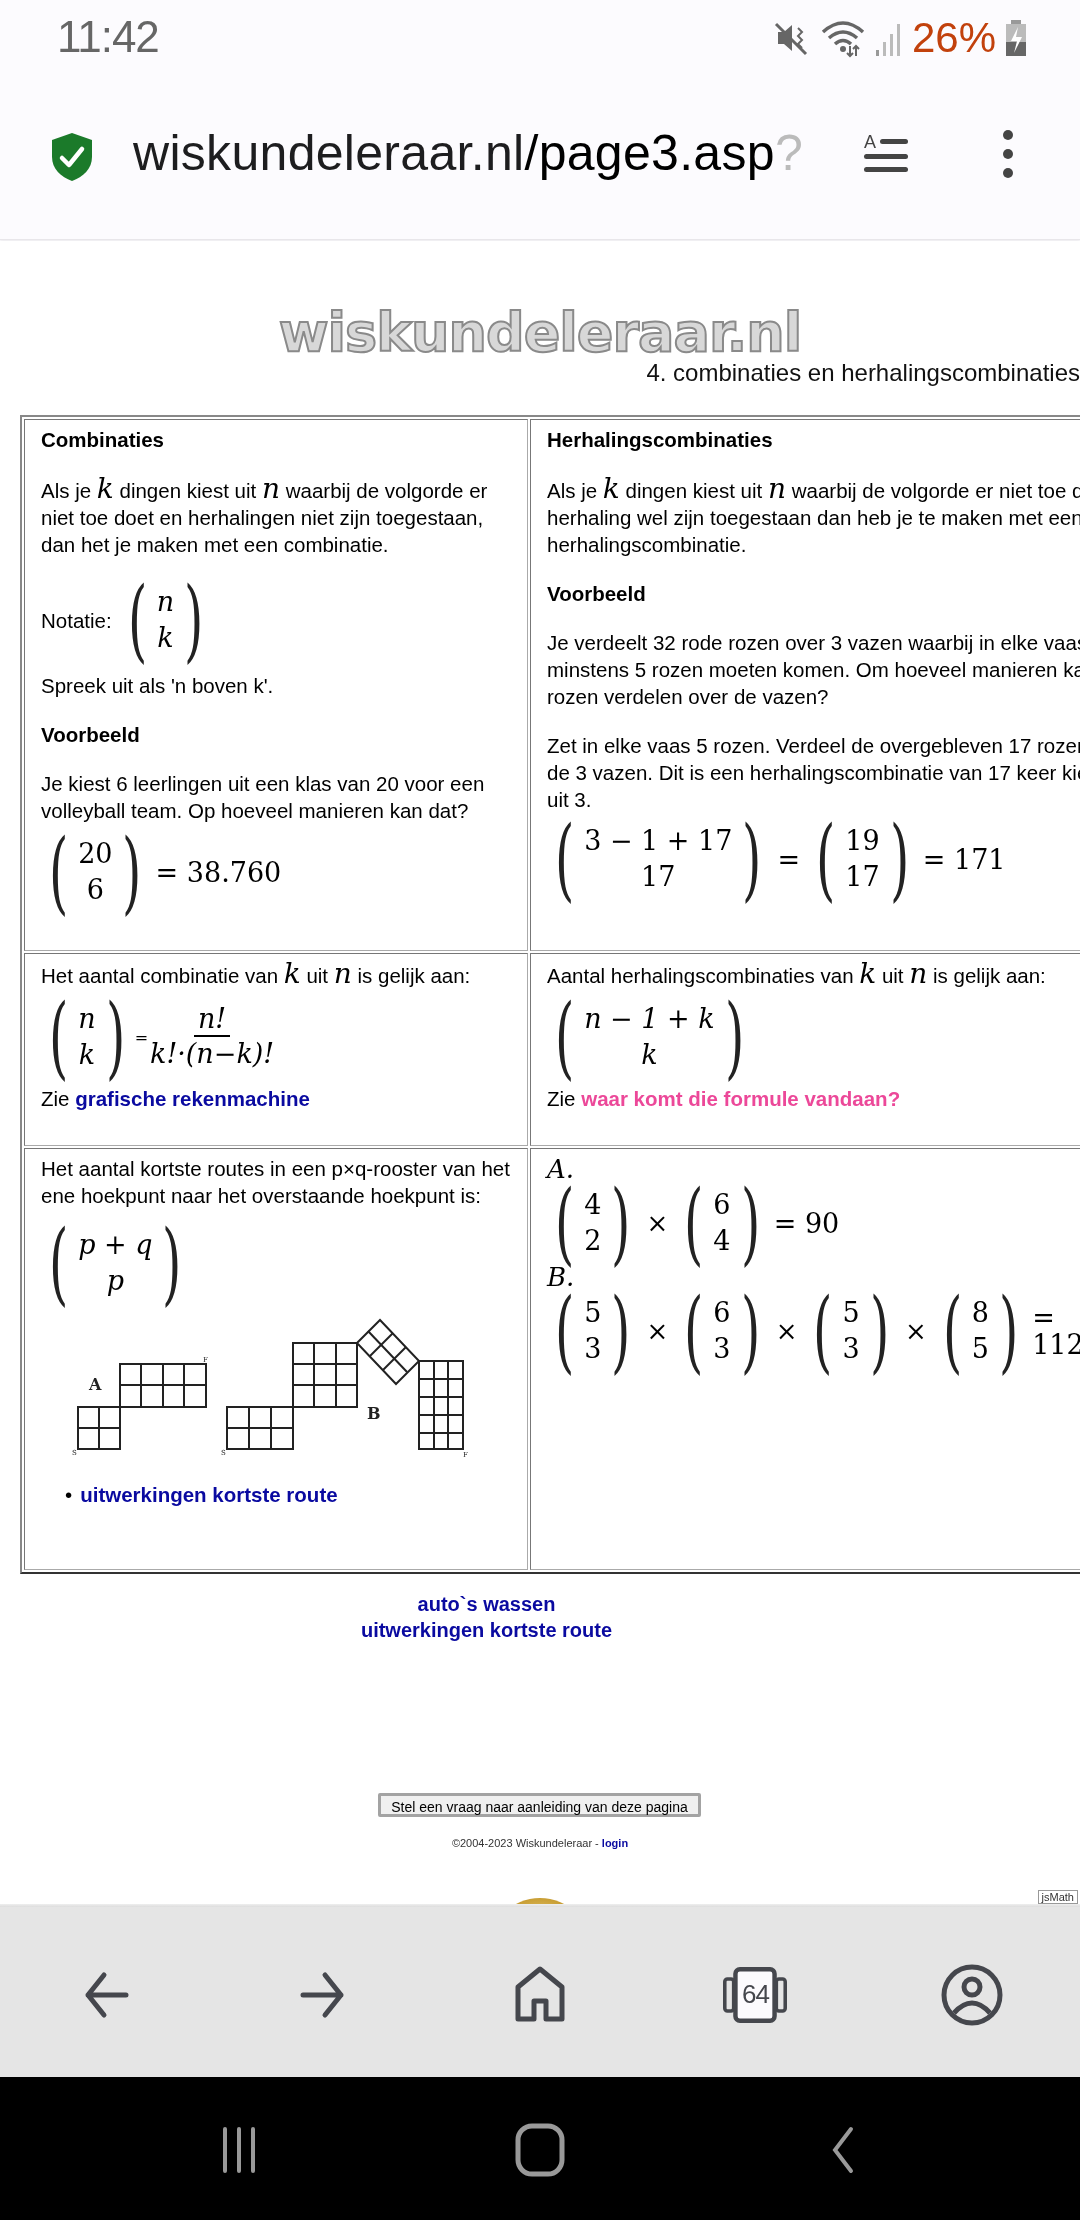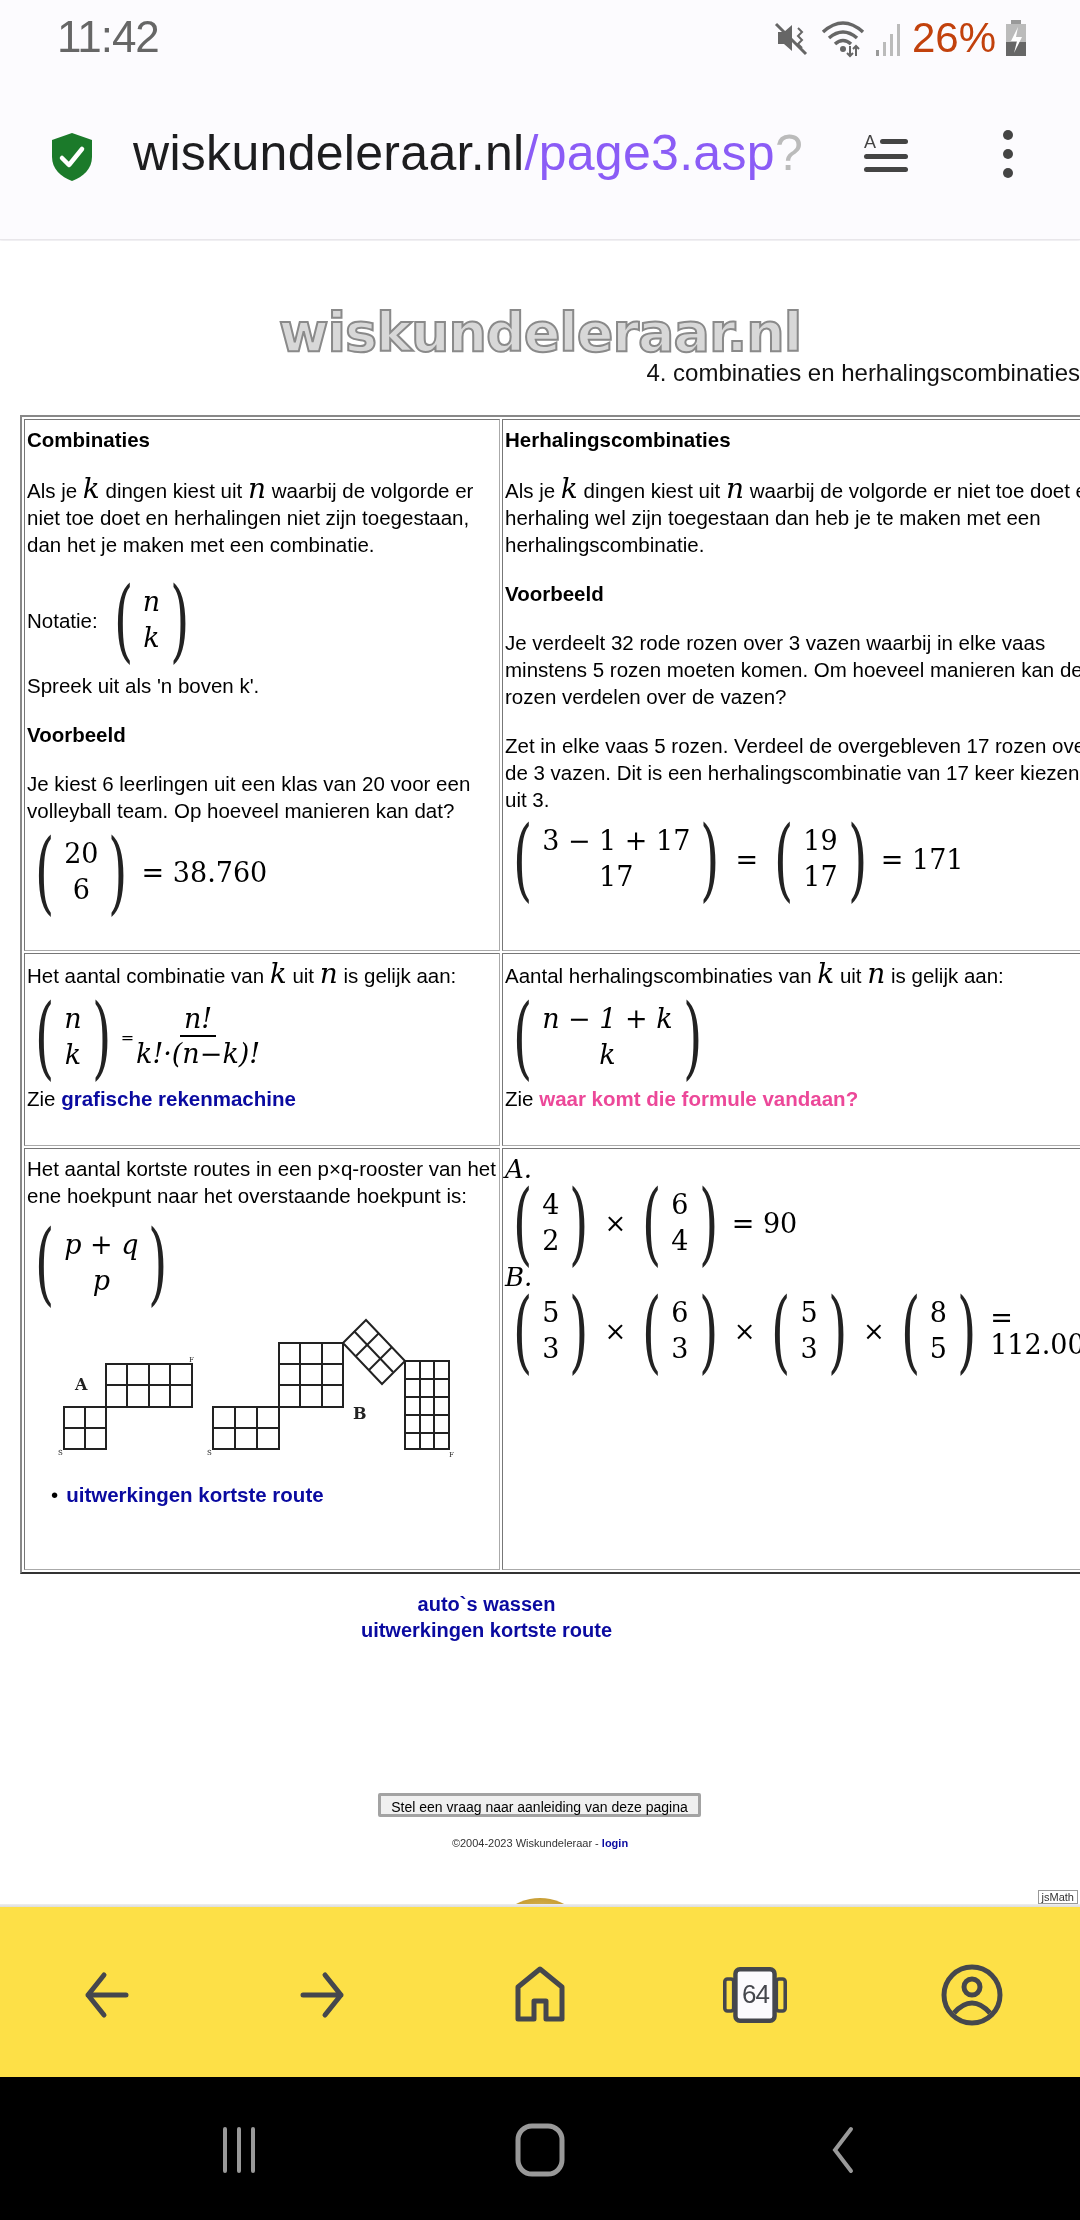--- a/index.html
+++ b/index.html
@@ -9,32 +9,32 @@
   
   .statusbar { position: absolute; left: 0; top: 0; width: 1080px; height: 76px; background: #fcfbfe; }
   .statusbar .time { position: absolute; left: 57px; top: 12px; font-size: 44px; color: #666; font-family: "Liberation Sans", sans-serif; letter-spacing: -1px; }
   .statusbar .right { position: absolute; right: 52px; top: 14px; display: flex; align-items: center; gap: 8px; color: #666; }
   .statusbar .battery-text { font-size: 42px; color: #c2410c; }
 
   
   .urlbar { position: absolute; left: 0; top: 76px; width: 1080px; height: 164px; background: #fcfbfe; border-bottom: 1px solid #e8e6ea; box-shadow: 0 2px 3px rgba(0,0,0,0.06); }
   .urlbar .shield { position: absolute; left: 50px; top: 55px; }
   .urlbar .url { position: absolute; left: 133px; top: 48px; font-size: 50px; color: #1d1d1f; letter-spacing: 0.3px; }
-  .urlbar .url .path { color: #8b5cf6; }
+  .urlbar .url .path { color: #000000; }
   .urlbar .url .fade { color: #bbb; }
   .urlbar .reader { position: absolute; left: 862px; top: 54px; }
   .urlbar .menu { position: absolute; left: 996px; top: 52px; }
 
   
   .page { position: absolute; left: 0; top: 241px; width: 1080px; height: 1664px; background: #fff; }
   .logo { position: absolute; left: 0; top: 60px; width: 1080px; text-align: center; font-family: "DejaVu Sans", sans-serif; font-weight: bold; font-size: 54px; color: #d8d8d8; -webkit-text-stroke: 2px #8a8a8a; letter-spacing: -1px; }
   .subtitle { position: absolute; left: 0; top: 118px; width: 1080px; text-align: right; font-size: 24px; color: #111; }
 
   table.main { position: absolute; left: 20px; top: 174px; width: 1040px; border-collapse: separate; border-spacing: 2px; border: 2px solid #888; border-right-color: #333; border-bottom-color: #333; }
-  table.main td { border: 1px solid #777; border-right-color: #aaa; border-bottom-color: #aaa; vertical-align: top; padding: 6px 2px; font-size: 20.5px; line-height: 27px; }
+  table.main td { border: 1px solid #777; border-right-color: #aaa; border-bottom-color: #aaa; vertical-align: top; padding: 6px 16px; font-size: 20.5px; line-height: 27px; }
   td.c1 { width: 481px; }
   td.c2 { width: 553px; }
   .row1 { height: 532px; }
   .row2 { height: 193px; }
   .row3 { height: 422px; }
   p { margin-bottom: 22px; }
   .h { font-weight: bold; }
   .mv { font-family: "DejaVu Serif", serif; font-style: italic; font-size: 28px; }
   a, .link { font-weight: bold; text-decoration: none; }
   .blue { color: #0a0aa0; }
@@ -60,21 +60,21 @@
   .foot-links { position: absolute; left: 0; top: 1350px; width: 973px; text-align: center; font-size: 20px; line-height: 26px; }
   .navbtns { position: absolute; left: 0; top: 1427px; width: 1080px; height: 150px; }
   .navbtn { position: absolute; border-radius: 50%; }
   .ask { position: absolute; left: 378px; top: 1552px; width: 323px; height: 24px; border: 3px solid #a3a3a3; background: #f0f0f0; font-size: 14px; line-height: 22px; text-align: center; border-radius: 2px; }
   .copy { position: absolute; left: 0; top: 1596px; width: 1080px; text-align: center; font-size: 11px; color: #333; }
   .copy .login { color: #0a0aa0; font-weight: bold; }
   .jsmath { position: absolute; right: 2px; top: 1649px; border: 1px solid #999; background: #fff; font-size: 11px; padding: 0 3px; color: #333; }
   .pagebottom { position: absolute; left: 0; top: 1663px; width: 1080px; height: 3px; background: linear-gradient(#eee,#ddd); }
 
   
-  .bottombar { position: absolute; left: 0; top: 1907px; width: 1080px; height: 170px; background: #fde047; }
+  .bottombar { position: absolute; left: 0; top: 1907px; width: 1080px; height: 170px; background: #e5e5e5; }
   .bb-item { position: absolute; top: 56px; width: 64px; height: 64px; display: flex; align-items: center; justify-content: center; }
   .navbar { position: absolute; left: 0; top: 2077px; width: 1080px; height: 143px; background: #000; }
   .nb-item { position: absolute; top: 38px; width: 70px; height: 70px; display: flex; align-items: center; justify-content: center; }
 </style>
 </head>
 <body>
 
 <div class="statusbar">
   <span class="time">11:42</span>
   <div class="right">

